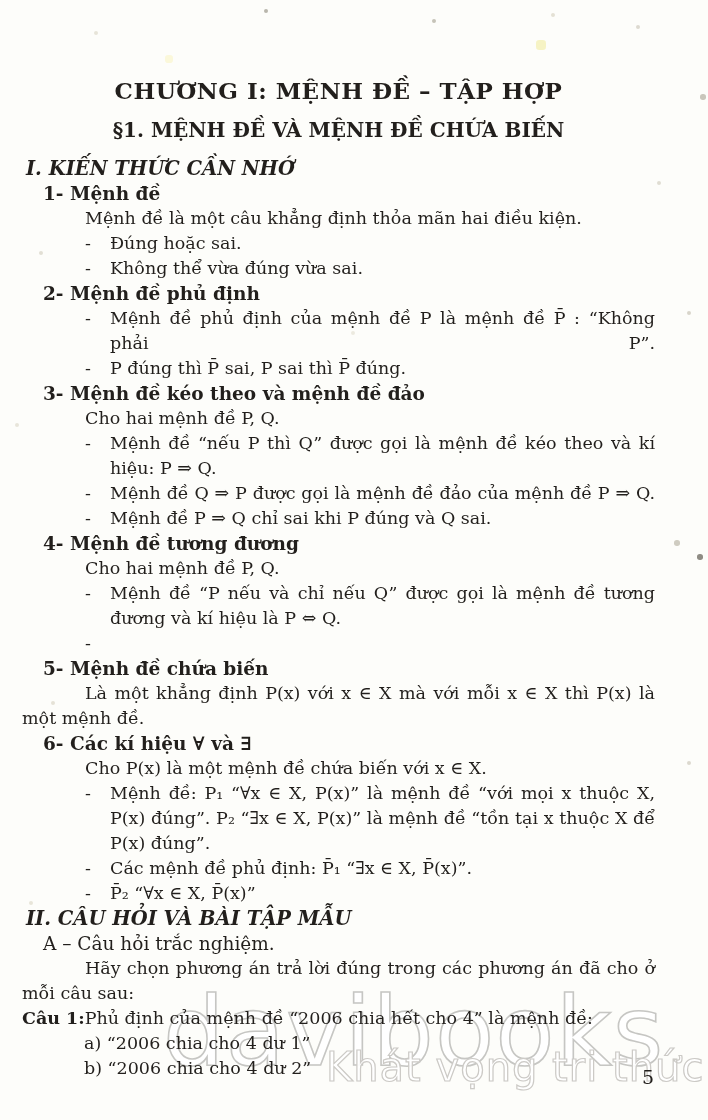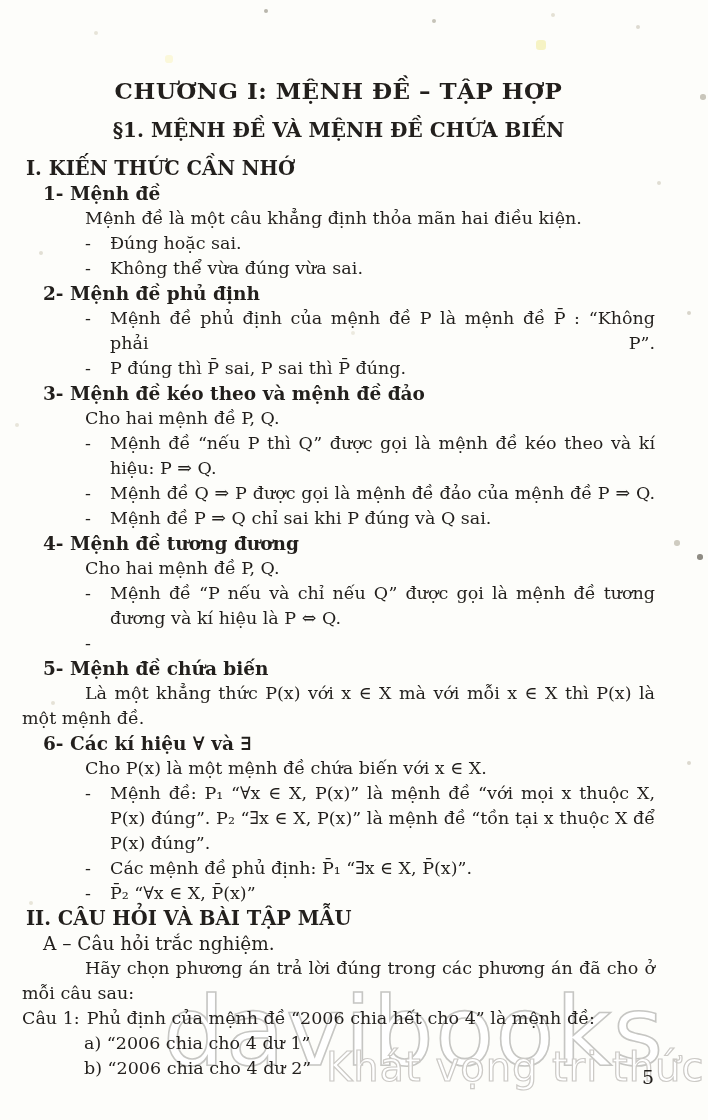--- a/index.html
+++ b/index.html
@@ -7,30 +7,30 @@
     position:relative; width:708px; height:1120px;
     background:#fdfdfa; overflow:hidden;
     font-family:"DejaVu Serif","DejaVu Sans",serif;
     color:#221f1c;
   }
   .content { position:absolute; left:22px; top:76px; width:633px; z-index:2; }
   .t1 { text-align:center; font-weight:700; font-size:23px; line-height:30px; letter-spacing:.5px; }
   .t2 { text-align:center; font-weight:700; font-size:20px; line-height:28px; margin-top:10px; }
   .body { margin-top:12px; font-size:17.5px; }
   .line { position:relative; line-height:25px; min-height:25px; }
-  .line.h1 { font-weight:700; font-size:19.5px; padding-left:4px; }
+  .line.h1 { font-weight:700; font-size:19.5px; padding-left:4px;font-style:italic; }
   .line.sec { font-weight:700; font-size:18.5px; padding-left:21px; }
   .line.sec .lbl { display:inline-block; min-width:27px; }
   .line.hA { font-weight:400; font-size:18.5px; padding-left:21px; }
   .line.p, .line.p2 { padding-left:63px; }
   .line.p0 { padding-left:0; }
   .line.d, .line.dc { padding-left:88px; }
   .line.d .dash { position:absolute; left:63px; top:0; }
   .line.ab { padding-left:62px; }
-  .line.q .lbl { font-weight:400; margin-right:7px; }
+  .line.q .lbl { font-weight:700; margin-right:0; }
   .line.fill { text-align:justify; text-align-last:justify; }
   .wm { position:absolute; font-family:"DejaVu Sans","Liberation Sans",sans-serif;
         color:rgba(255,255,255,.92); z-index:1; white-space:nowrap; }
   .wm-brand { left:163px; top:975px; font-size:97px; letter-spacing:1px;
         -webkit-text-stroke:1.6px #c6c6c3; }
   .wm-slogan { left:326px; top:1044px; font-size:40px; letter-spacing:1px;
         -webkit-text-stroke:1.2px #cccac6; }
   .pageno { position:absolute; left:642px; top:1066px; font-size:19px; z-index:3; }
   
   .speckles { position:absolute; left:0; top:0; width:2px; height:2px; z-index:0;
@@ -71,21 +71,21 @@
         <div class="line d fill"><span class="dash">-</span><span>Mệnh đề “nếu P thì Q” được gọi là mệnh đề kéo theo và kí</span></div>
         <div class="line dc"><span>hiệu: P ⇒ Q.</span></div>
         <div class="line d fill"><span class="dash">-</span><span>Mệnh đề Q ⇒ P được gọi là mệnh đề đảo của mệnh đề P ⇒ Q.</span></div>
         <div class="line d"><span class="dash">-</span><span>Mệnh đề P ⇒ Q chỉ sai khi P đúng và Q sai.</span></div>
         <div class="line sec"><span class="lbl">4-</span><span>Mệnh đề tương đương</span></div>
         <div class="line p"><span>Cho hai mệnh đề P, Q.</span></div>
         <div class="line d fill"><span class="dash">-</span><span>Mệnh đề “P nếu và chỉ nếu Q” được gọi là mệnh đề tương</span></div>
         <div class="line dc"><span>đương và kí hiệu là P ⇔ Q.</span></div>
         <div class="line d fill"><span class="dash">-</span></div>
         <div class="line sec"><span class="lbl">5-</span><span>Mệnh đề chứa biến</span></div>
-        <div class="line p2 fill"><span>Là một khẳng thức P(x) với x ∈ X mà với mỗi x ∈ X thì P(x) là</span></div>
+        <div class="line p2 fill"><span>Là một khẳng định P(x) với x ∈ X mà với mỗi x ∈ X thì P(x) là</span></div>
         <div class="line p0"><span>một mệnh đề.</span></div>
         <div class="line sec"><span class="lbl">6-</span><span>Các kí hiệu ∀ và ∃</span></div>
         <div class="line p"><span>Cho P(x) là một mệnh đề chứa biến với x ∈ X.</span></div>
         <div class="line d fill"><span class="dash">-</span><span>Mệnh đề: P₁ “∀x ∈ X, P(x)” là mệnh đề “với mọi x thuộc X,</span></div>
         <div class="line dc fill"><span>P(x) đúng”. P₂ “∃x ∈ X, P(x)” là mệnh đề “tồn tại x thuộc X để</span></div>
         <div class="line dc"><span>P(x) đúng”.</span></div>
         <div class="line d"><span class="dash">-</span><span>Các mệnh đề phủ định: P̄₁ “∃x ∈ X, P̄(x)”.</span></div>
         <div class="line d"><span class="dash">-</span><span>P̄₂ “∀x ∈ X, P̄(x)”</span></div>
         <div class="line h1"><span>II. CÂU HỎI VÀ BÀI TẬP MẪU</span></div>
         <div class="line hA"><span>A – Câu hỏi trắc nghiệm.</span></div>

